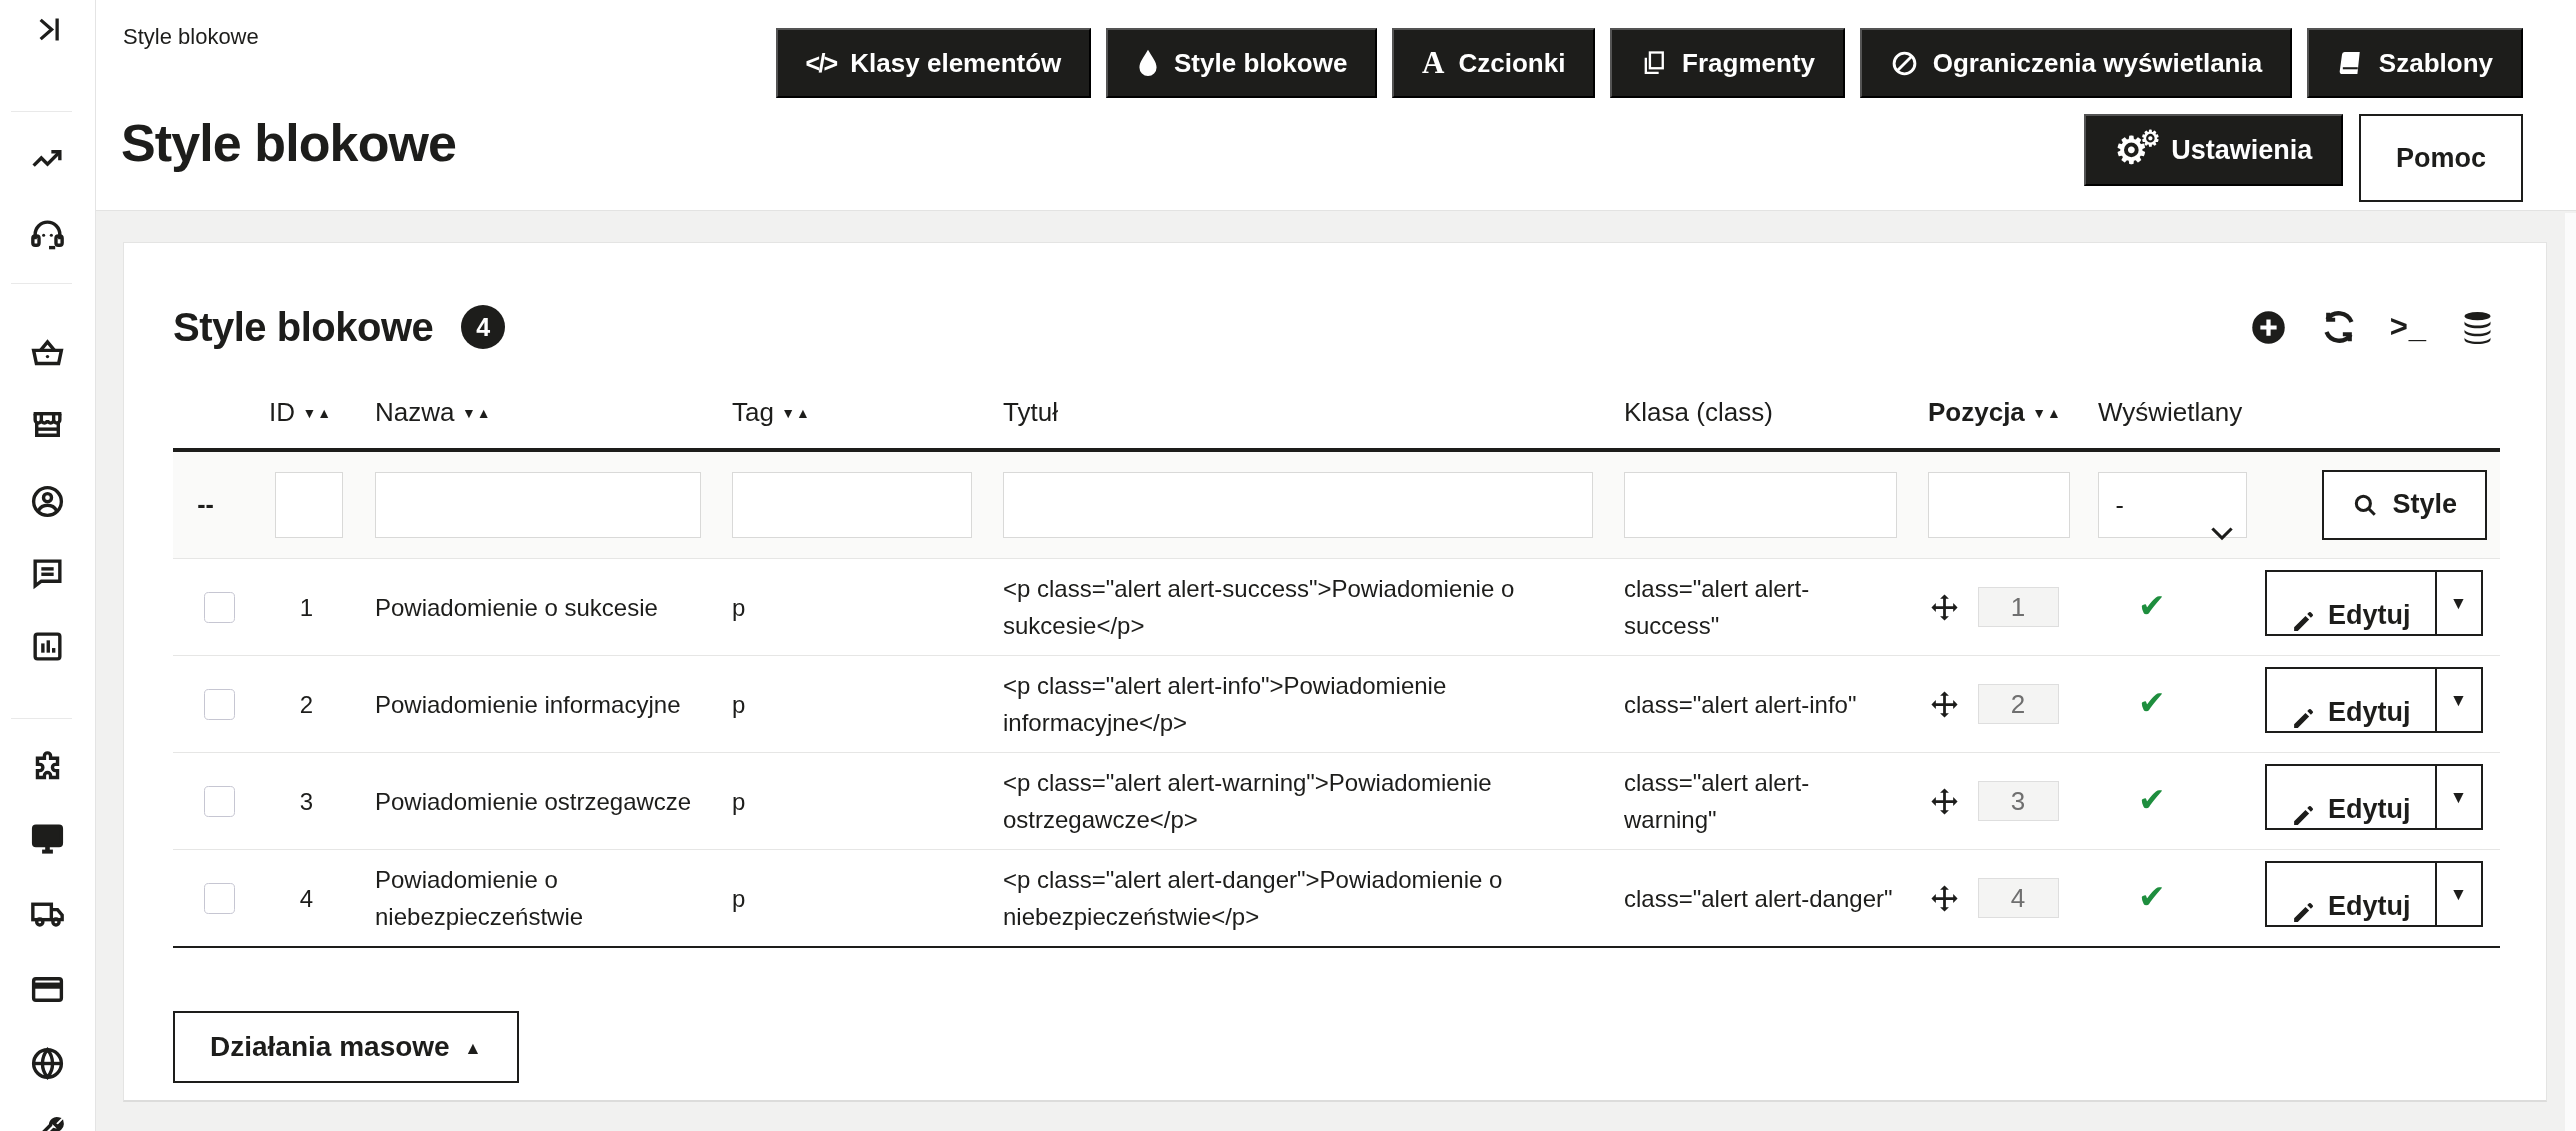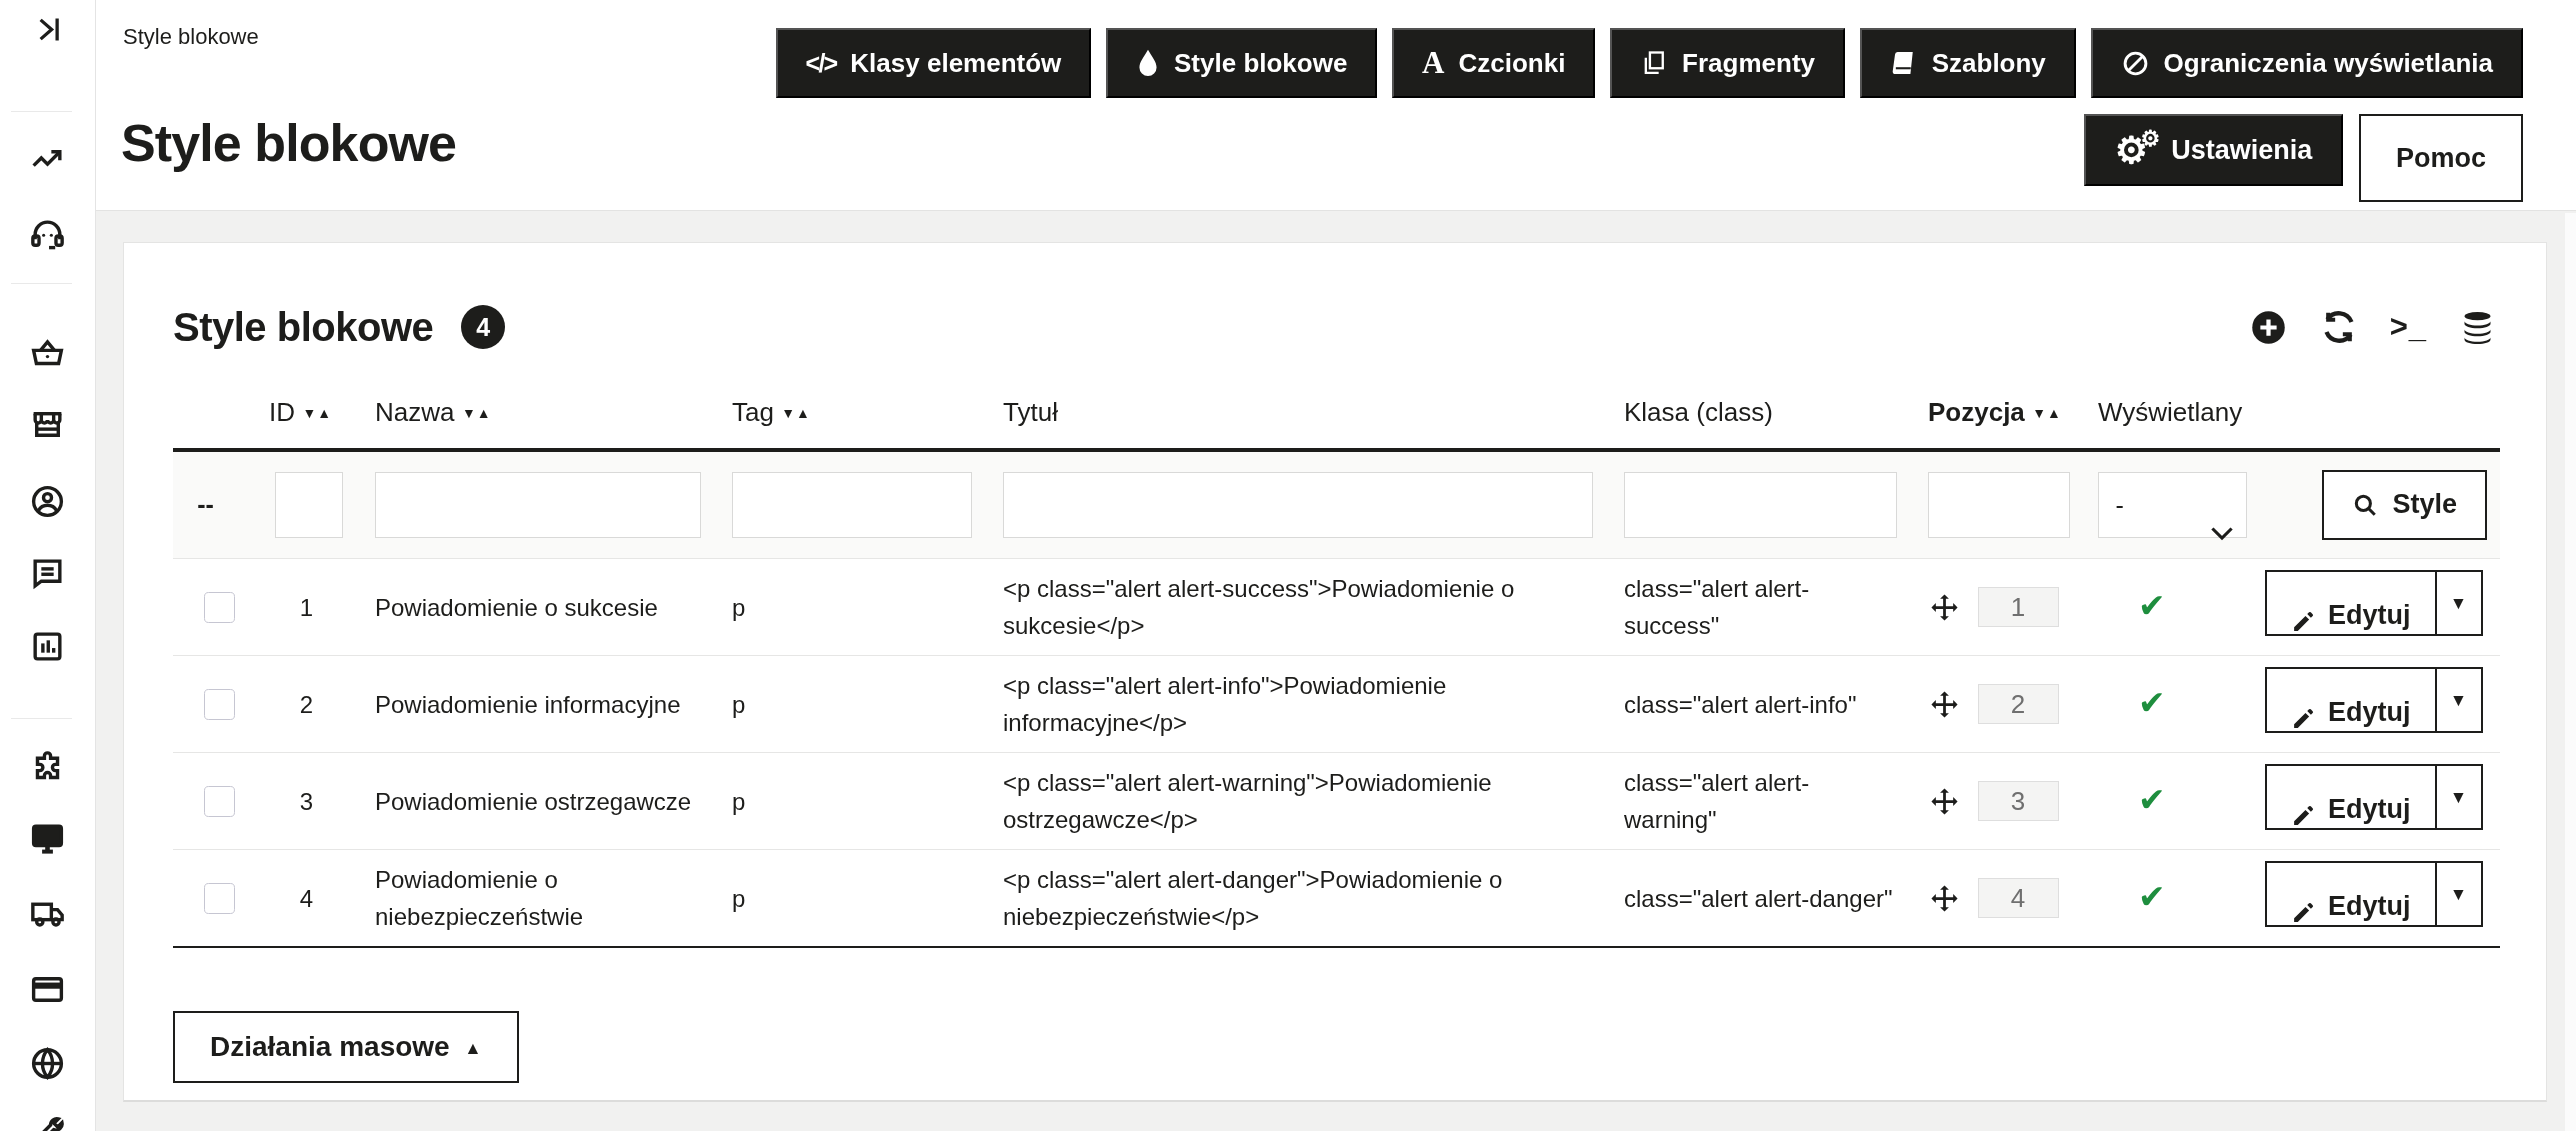--- a/index.html
+++ b/index.html
@@ -304,35 +304,35 @@
       <span>
         <svg width="28" height="28" viewBox="0 0 24 24" fill="none" stroke="#fff" stroke-width="2">
             <rect x="8.5" y="3" width="11" height="13.5"></rect>
             <path d="M5 7.5v13h11"></path>
           </svg>
       </span>
       <span>Fragmenty</span>
     </button>
     <button class="nav-btn">
       <span>
+        <svg width="29" height="29" viewBox="0 0 24 24" fill="none" stroke="#fff" stroke-width="2.4">
+            <circle cx="12" cy="12" r="8.6"></circle>
+            <path d="M6 18L18 6"></path>
+          </svg>
+      </span>
+      <span>Ograniczenia wyświetlania</span>
+    </button>
+    <button class="nav-btn">
+      <span>
         <svg width="28" height="28" viewBox="0 0 24 24" fill="#fff">
             <path d="M6.5 2.5h13l-2 19h-13a2.2 2.2 0 0 1-2.2-2.2L4.3 4.7A2.4 2.4 0 0 1 6.5 2.5z"></path>
             <path d="M5 16.5h12.8" stroke="#1d1d1b" stroke-width="1.8" fill="none"></path>
           </svg>
       </span>
       <span>Szablony</span>
-    </button>
-    <button class="nav-btn">
-      <span>
-        <svg width="29" height="29" viewBox="0 0 24 24" fill="none" stroke="#fff" stroke-width="2.4">
-            <circle cx="12" cy="12" r="8.6"></circle>
-            <path d="M6 18L18 6"></path>
-          </svg>
-      </span>
-      <span>Ograniczenia wyświetlania</span>
     </button>
   </div>
 
   <div class="header-actions">
     <button class="btn-dark">
       <span class="gears">
           <span class="g1">⚙</span>
           <span class="g2">⚙</span>
         </span>
       <span>Ustawienia</span>

